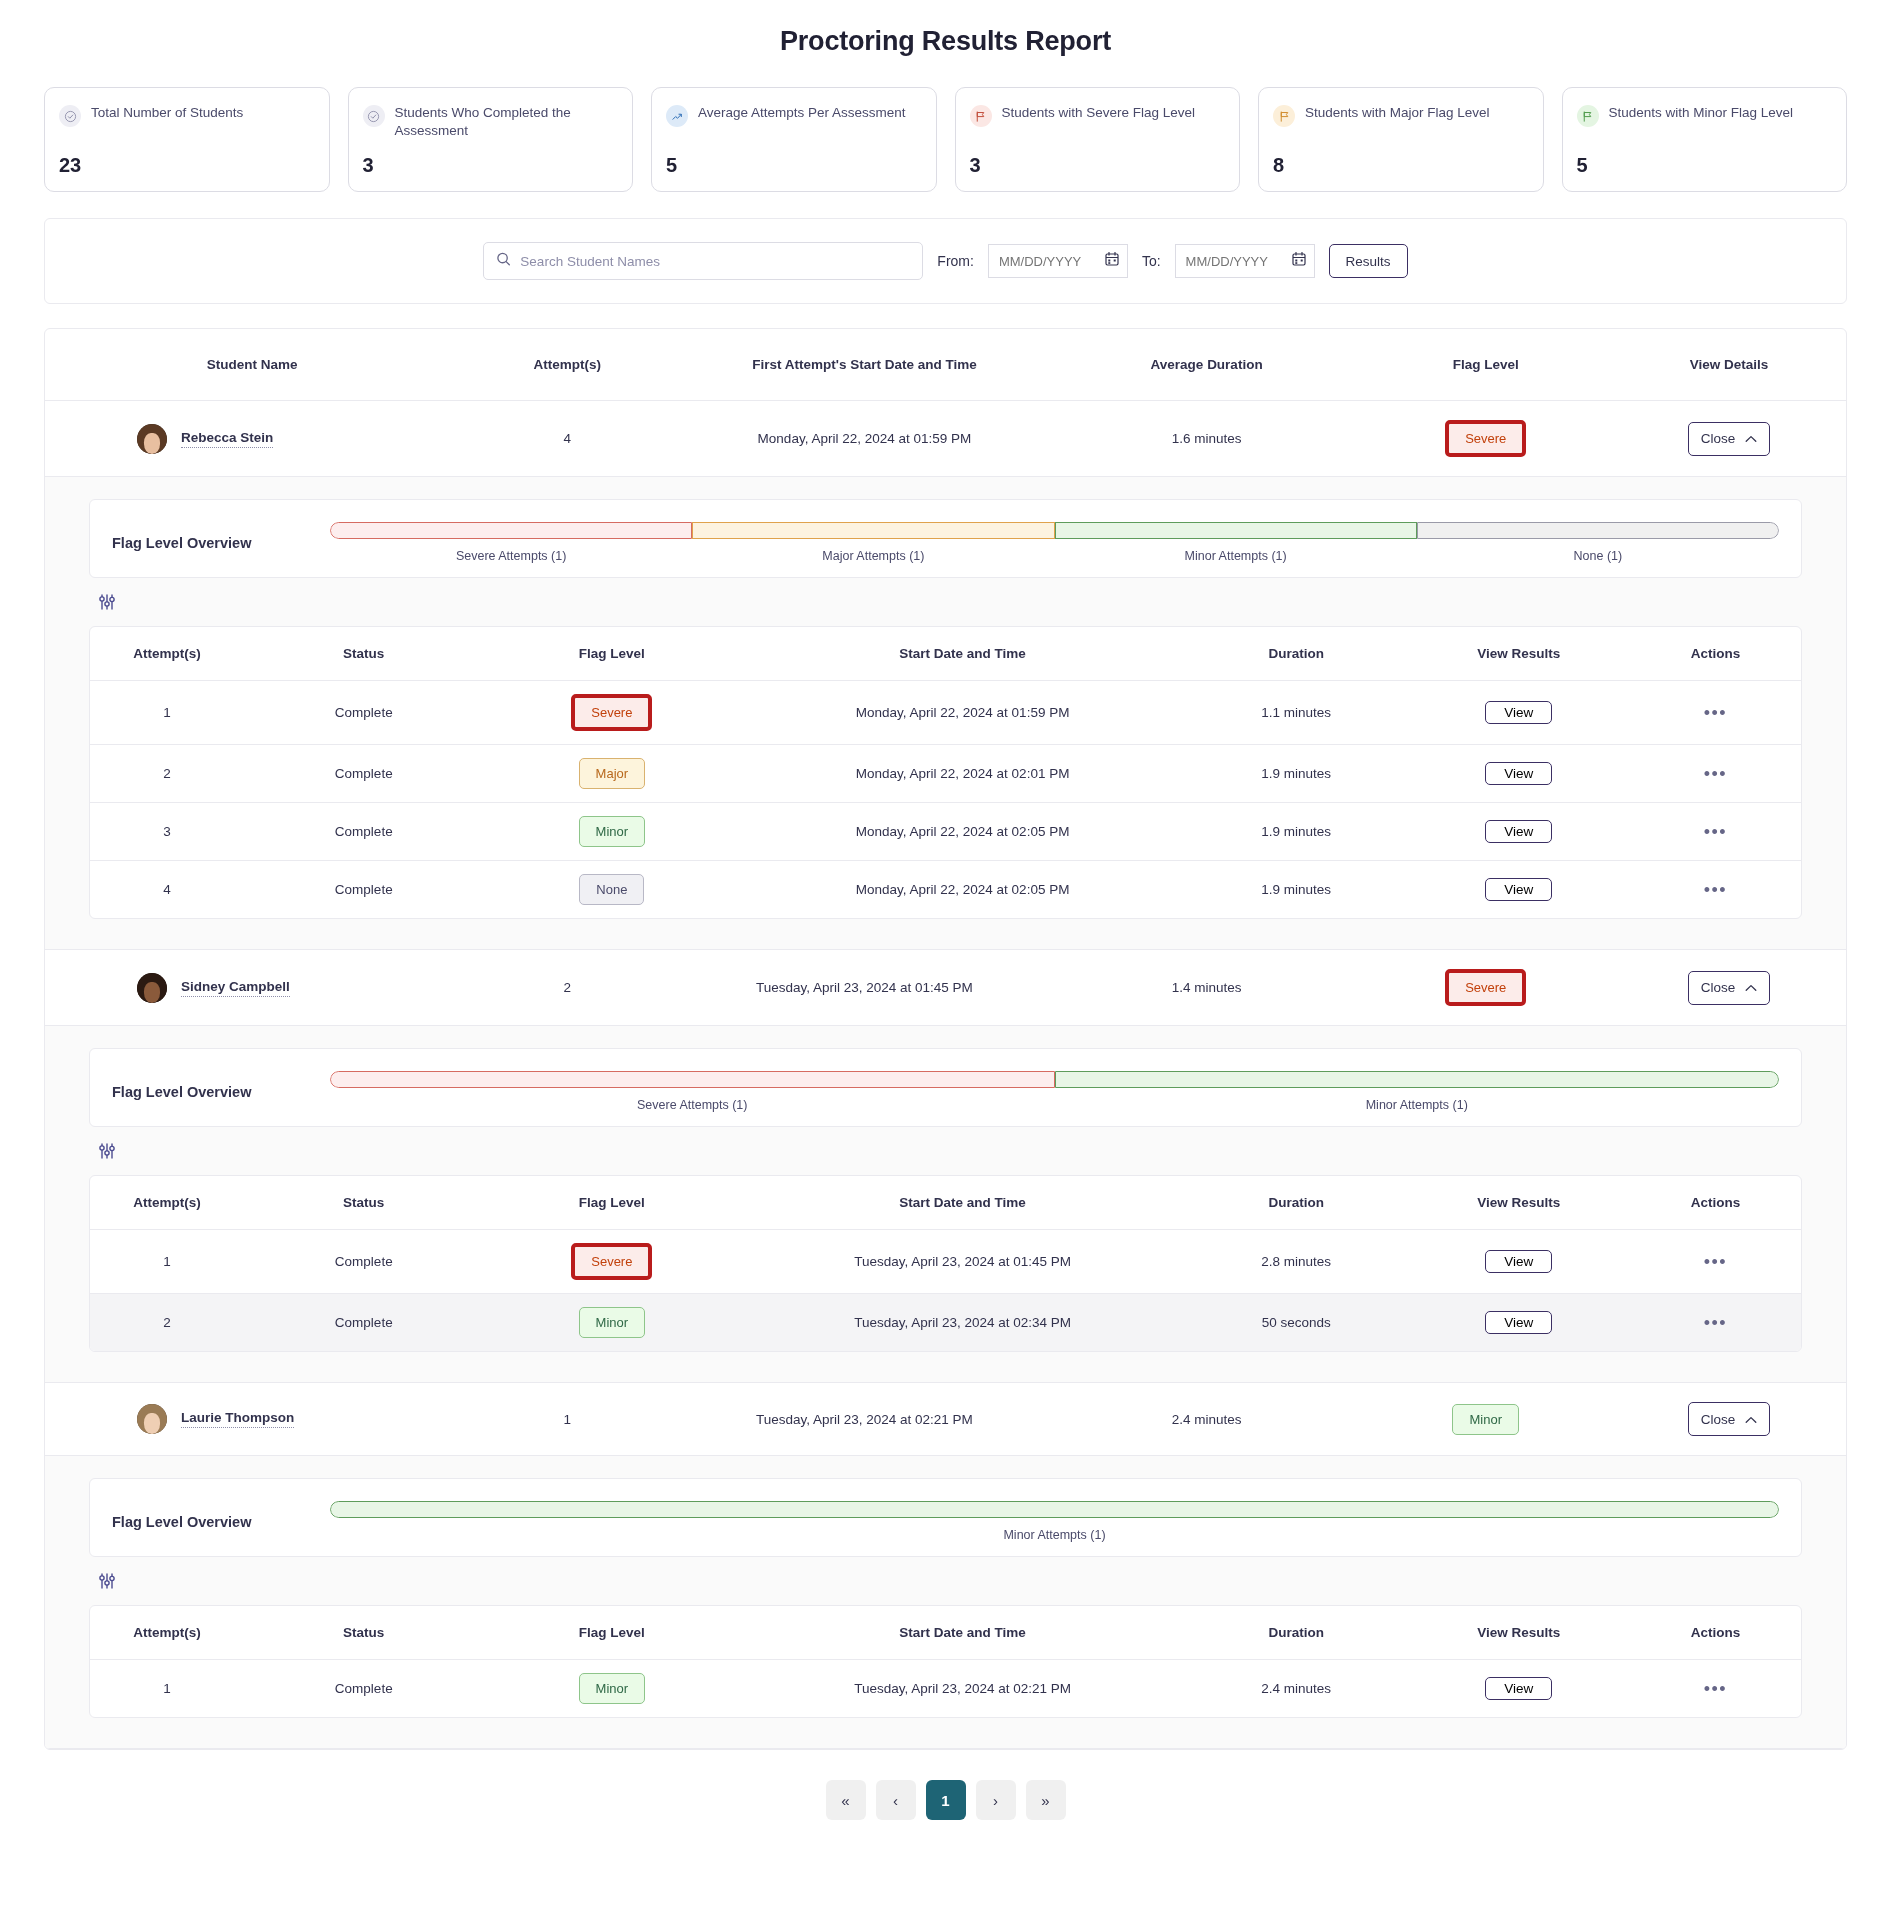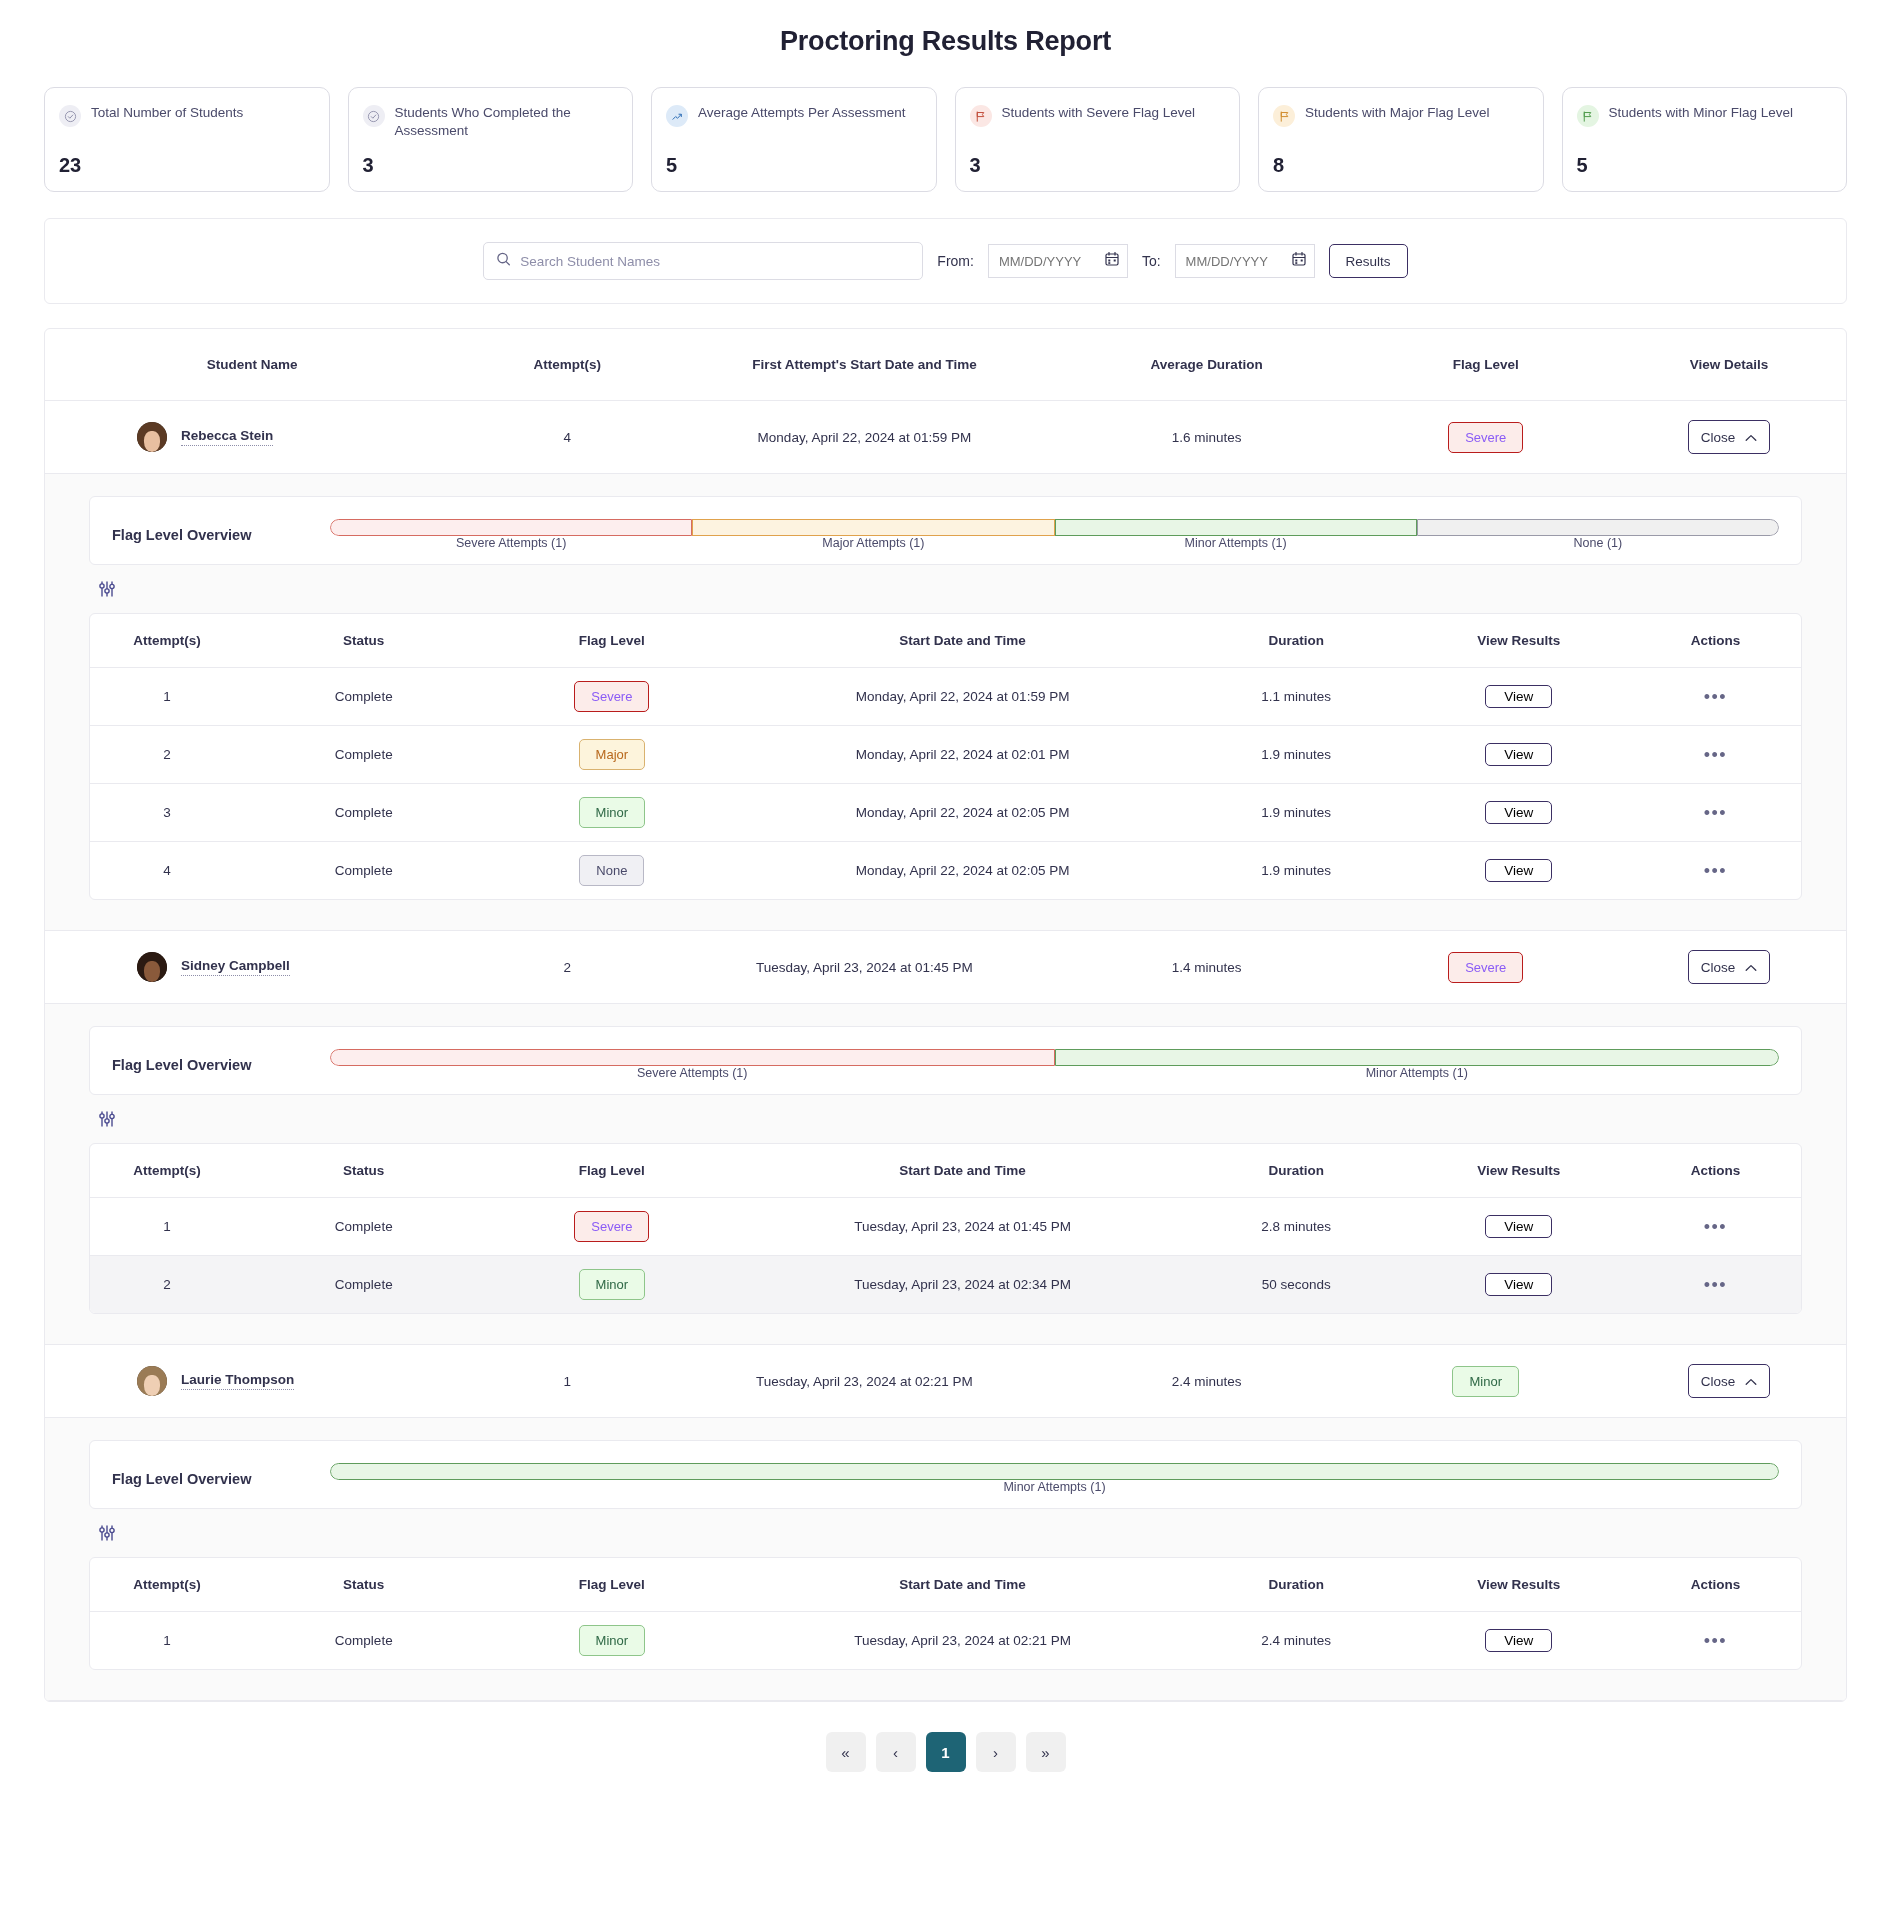--- a/index.html
+++ b/index.html
@@ -173,21 +173,21 @@
   }
 
   .badge {
     display: inline-block;
     min-width: 58px;
     padding: 7px 16px;
     border-radius: 5px;
     font-size: 13px;
     text-align: center;
   }
-  .badge.severe { background: #fcecea; border: 1px solid #b91c1c; color: #8b5cf6; }
+  .badge.severe { background: #fcecea; border: 4px solid #b91c1c; color: #c2410c; }
   .badge.major  { background: #fdf4dc; border: 1px solid #d9b26f; color: #b8681c; }
   .badge.minor  { background: #eafbe7; border: 1px solid #8ec58a; color: #2f6846; }
   .badge.none   { background: #f0f0f4; border: 1px solid #b8b8c6; color: #4a4a6a; }
 
   .btn-close {
     display: inline-flex; align-items: center; gap: 10px;
     height: 32px;
     padding: 16px 12px;
     border: 1px solid #3b2f63;
     border-radius: 5px;
@@ -214,21 +214,21 @@
   .fo-title { font-size: 14.5px; font-weight: bold; color: #32324d; width: 200px; flex: 0 0 200px; }
   .fo-bars { flex: 1; }
   .bar-track { display: flex; height: 17px; border-radius: 9px; overflow: hidden; }
   .seg { height: 17px; }
   .seg.severe { background: #fdeeee; border: 1px solid #d66b61; }
   .seg.major  { background: #fdf3e0; border: 1px solid #e0a24c; }
   .seg.minor  { background: #e8f6e6; border: 1px solid #5e9c5b; }
   .seg.none   { background: #f0f0f0; border: 1px solid #9a9aa8; }
   .bar-track .seg:first-child { border-top-left-radius: 9px; border-bottom-left-radius: 9px; }
   .bar-track .seg:last-child  { border-top-right-radius: 9px; border-bottom-right-radius: 9px; }
-  .bar-labels { display: flex; }
+  .bar-labels { display: flex; margin-top: 10px; }
   .bar-label { font-size: 12.5px; color: #4a4a6a; text-align: center; }
 
   .slider-row { padding: 14px 0 10px 8px; }
 
   .sub-panel {
     border: 1px solid #eaeaef;
     border-radius: 6px;
     background: #fff;
     overflow: hidden;
   }

